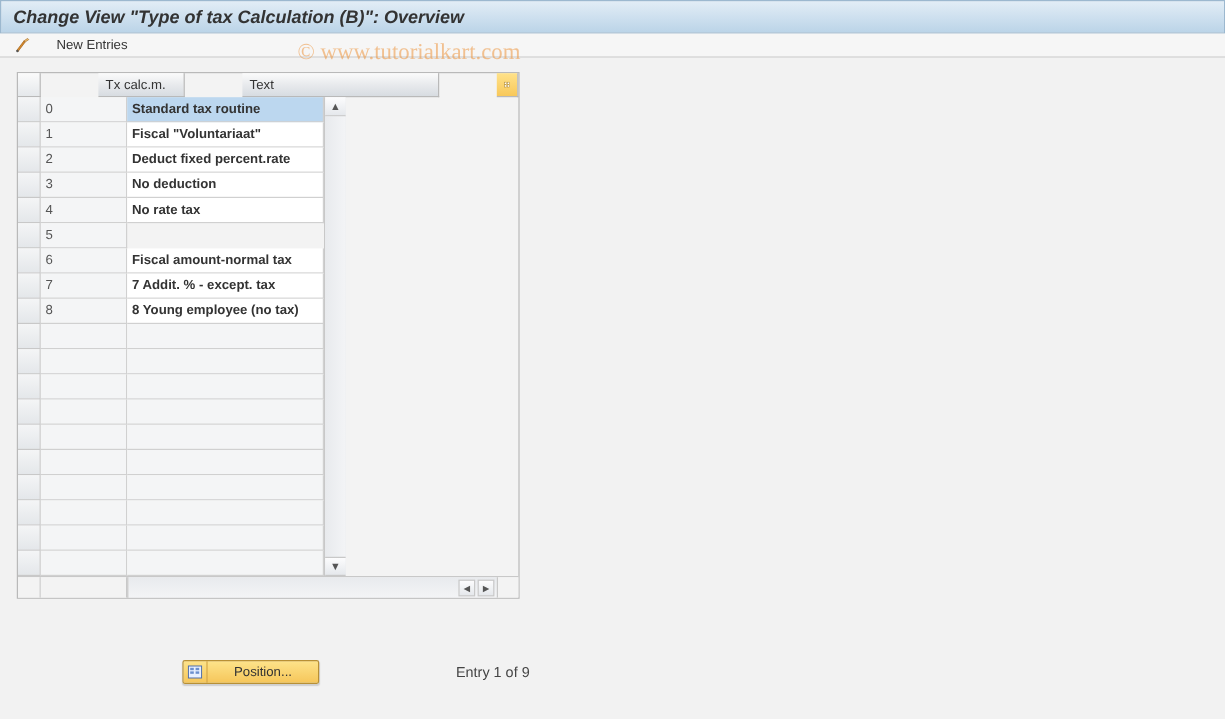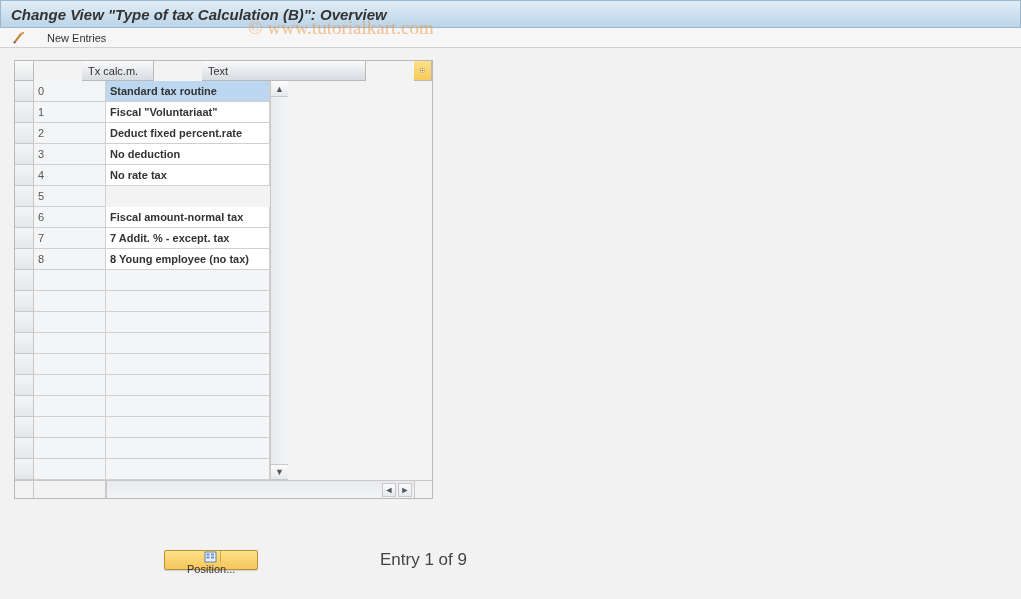--- a/index.html
+++ b/index.html
@@ -197,53 +197,52 @@
     .footer-row {
       position: absolute;
       top: 560px;
       left: 0;
       width: 100%;
       display: flex;
       align-items: center;
     }
     .position-btn {
       position: absolute;
-      left: 164px;
+      left: 152px;
       display: inline-flex;
       align-items: center;
       background: linear-gradient(to bottom, #fde38a, #f6c65a);
       border: 1px solid #b89035;
       border-radius: 2px;
       height: 20px;
       cursor: pointer;
       box-shadow: 0 1px 1px rgba(0,0,0,0.15);
-      flex-direction: column;
     }
     .position-btn .icon {
       width: 20px;
       height: 100%;
       display:flex;
       align-items:center;
       justify-content:center;
       border-right: 1px solid #d4a84a;
     }
     .position-btn .label {
       padding: 0 22px;
       font-size: 11px;
       color: #333;
     }
     .entry-status {
       position: absolute;
       left: 380px;
-      font-size: 17px;
+      font-size: 12px;
       color: #444;
     }
     .watermark {
       position: absolute;
-      top: 17px;
+      top: 33px;
       left: 248px;
       font-size: 19px;
       font-weight: 500;
       color: rgba(236, 148, 60, 0.55);
       font-family: Georgia, 'Times New Roman', serif;
       pointer-events: none;
       z-index: 50;
     }
     .data-rows-wrapper {
       display: flex;

